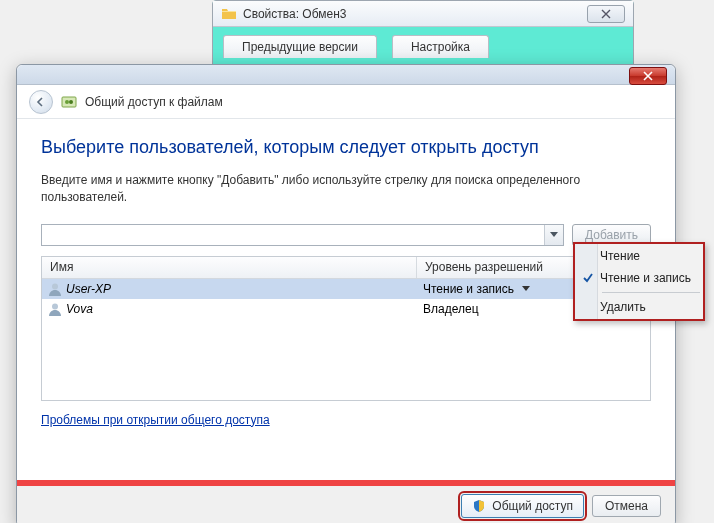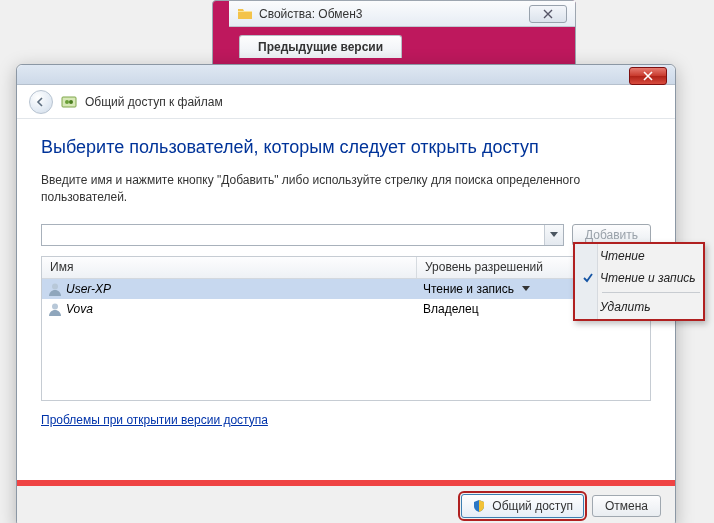--- a/index.html
+++ b/index.html
@@ -10,26 +10,25 @@
     width: 714px;
     height: 523px;
     overflow: hidden;
     position: relative;
   }
 
   
   .bg-window {
     position: absolute;
     left: 212px; top: 0;
-    width: 364px;
+    width: 422px;
     height: 80px;
-    background: #be185d;
+    background: #5eead4;
     border: 1px solid #9da6b0;
     border-radius: 4px 4px 0 0;
-    padding-left: 16px;
   }
   .bg-titlebar {
     height: 26px;
     background: linear-gradient(#fbfcfd,#e6ecf4);
     border-bottom: 1px solid #c0c7d0;
     display: flex;
     align-items: center;
     padding: 0 8px;
     gap: 6px;
   }
@@ -40,21 +39,20 @@
     border: 1px solid #98a2ad;
     border-radius: 3px;
     background: linear-gradient(#f3f6fa,#dbe3ec);
     display: flex; align-items: center; justify-content: center;
     color: #556; font-size: 11px;
   }
   .bg-tabs {
     display: flex;
     gap: 16px;
     margin: 8px 10px 0 10px;
-    font-weight: bold;
   }
   .bg-tab {
     padding: 4px 18px;
     border: 1px solid #b8bec6;
     border-bottom: none;
     background: linear-gradient(#fdfdfe,#ecf0f4);
     font-size: 12px;
     color: #333;
     border-radius: 3px 3px 0 0;
     margin-right: -1px;
@@ -217,21 +215,20 @@
     z-index: 30;
   }
   .context-item {
     height: 22px;
     display: flex;
     align-items: center;
     padding: 0 6px 0 24px;
     position: relative;
     color: #222;
     white-space: nowrap;
-    font-style: italic;
   }
   .context-item .check {
     position: absolute;
     left: 5px;
     width: 14px; height: 14px;
     display:flex; align-items:center; justify-content:center;
   }
   .context-sep {
     height: 1px;
     background: #c8ccd1;
@@ -295,20 +292,21 @@
     </span>
     <span>Свойства: Обмен3</span>
     <div class="bg-close">
       <svg viewBox="0 0 10 10" width="10" height="10">
           <path d="M1 1l8 8M9 1l-8 8" stroke="#556" stroke-width="1.4"></path>
         </svg>
     </div>
   </div>
   <div class="bg-tabs">
     <div class="bg-tab">Предыдущие версии</div>
+    <div class="bg-tab">Настройка</div>
   </div>
 </div>
 
 <div class="dialog">
   <div class="dialog-top">
     <div class="close-btn">
       <svg viewBox="0 0 10 10">
           <path d="M1 1l8 8M9 1l-8 8" stroke="#fff" stroke-width="1.6"></path>
         </svg>
     </div>
@@ -372,21 +370,21 @@
             </span>
             <span>Vova</span>
           </div>
           <div class="cell perm">
             <span>Владелец</span>
           </div>
         </div>
       </div>
     </div>
 
-    <a class="link">Проблемы при открытии версии доступа</a>
+    <a class="link">Проблемы при открытии общего доступа</a>
   </div>
 
   <div class="footer">
     <button class="btn share-btn">
       <span class="shield">
         <svg viewBox="0 0 14 14">
             <path d="M7 1l5 2v4c0 3-2 5-5 6-3-1-5-3-5-6V3z" fill="#2b78c6"></path>
             <path d="M7 1l5 2v4c0 3-2 5-5 6V1z" fill="#f2c238"></path>
           </svg>
       </span>

